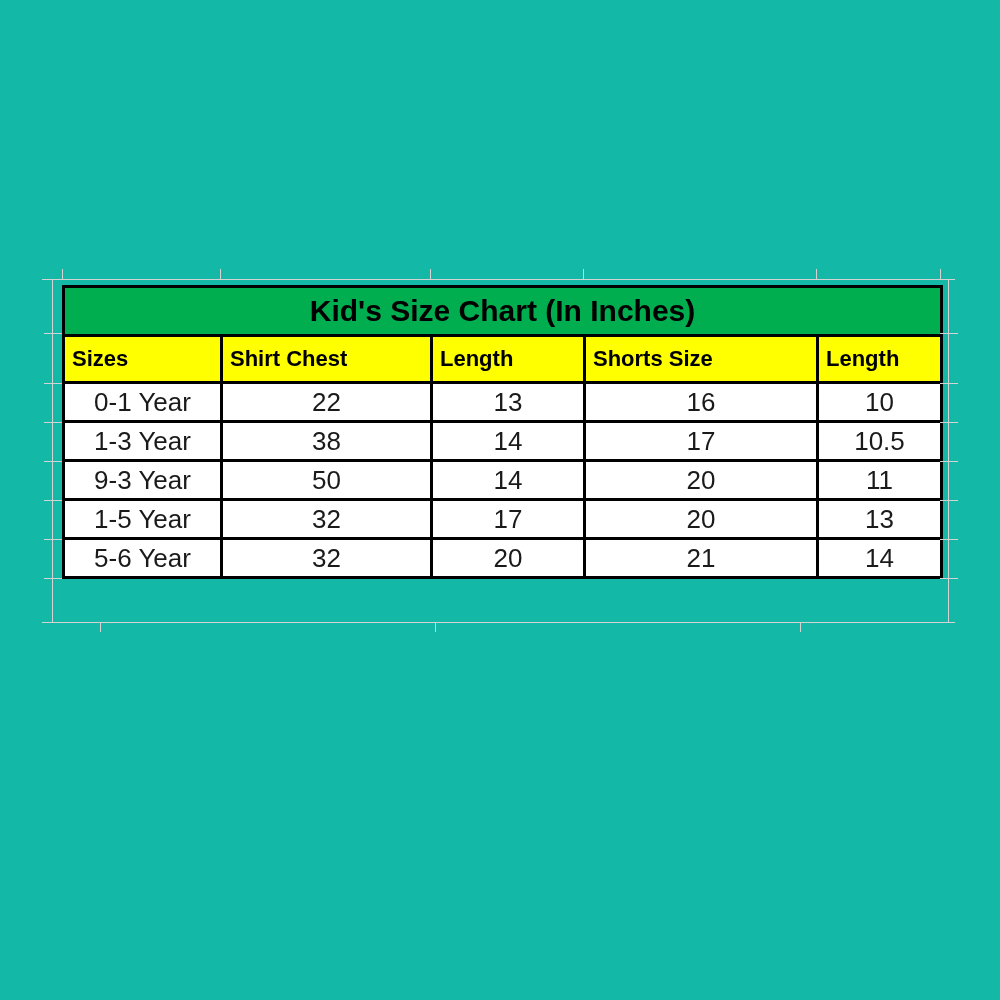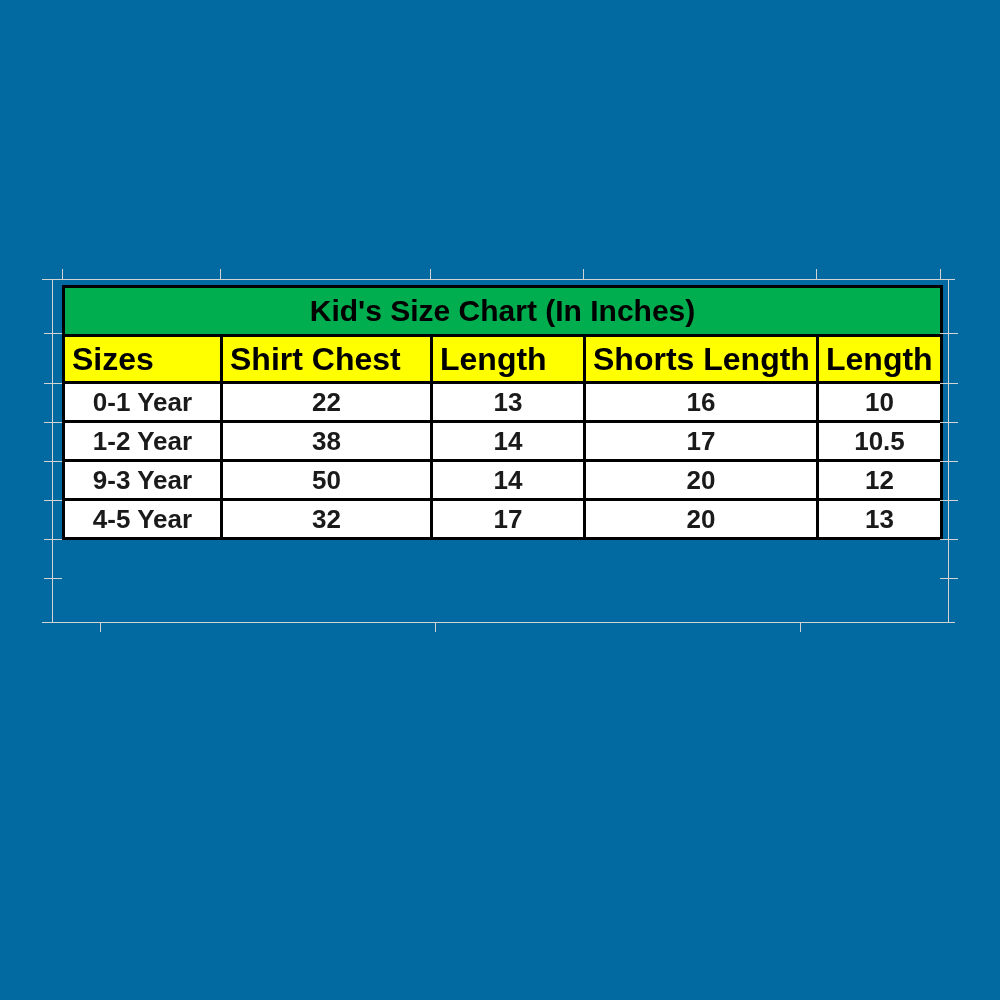--- a/index.html
+++ b/index.html
@@ -2,21 +2,21 @@
 <html><head>
 <meta charset="utf-8">
 <style>
   html, body { margin: 0; padding: 0; }
   body { background: #ffffff; font-family: "Liberation Sans", sans-serif; }
 
   .page {
     position: relative;
     width: 1000px;
     height: 1000px;
-    background: #0369a1;
+    background: #14b8a6;
     overflow: hidden;
   }
 
   table.size-chart {
     position: absolute;
     left: 62px;
     top: 285px;
     width: 878px;
     border-collapse: collapse;
     table-layout: fixed;
@@ -36,33 +36,33 @@
     font-weight: bold;
     color: #000000;
     text-align: center;
     vertical-align: middle;
     letter-spacing: 0px;
   }
 
   tr.col-headers th {
     background: #FFFF00;
     height: 44px;
-    font-size: 32px;
+    font-size: 22px;
     font-weight: bold;
     color: #000000;
     text-align: left;
     vertical-align: middle;
     padding: 0 0 0 7px;
   }
 
   tbody td {
     background: #ffffff;
     height: 36px;
     font-size: 26px;
-    font-weight: 700;
+    font-weight: 400;
     color: #1a1a1a;
     text-align: center;
     vertical-align: middle;
     padding: 0;
   }
 
   .gridline {
     position: absolute;
     background: #d3d3d3;
   }
@@ -81,52 +81,59 @@
       <col style="width:124px">
     </colgroup>
     <thead>
       <tr>
         <th colspan="5" class="chart-title">Kid's Size Chart (In Inches)</th>
       </tr>
       <tr class="col-headers">
         <th>Sizes</th>
         <th>Shirt Chest</th>
         <th>Length</th>
-        <th>Shorts Length</th>
+        <th>Shorts Size</th>
         <th>Length</th>
       </tr>
     </thead>
     <tbody>
         <tr>
           <td>0-1 Year</td>
           <td>22</td>
           <td>13</td>
           <td>16</td>
           <td>10</td>
         </tr>
         <tr>
-          <td>1-2 Year</td>
+          <td>1-3 Year</td>
           <td>38</td>
           <td>14</td>
           <td>17</td>
           <td>10.5</td>
         </tr>
         <tr>
           <td>9-3 Year</td>
           <td>50</td>
           <td>14</td>
           <td>20</td>
-          <td>12</td>
+          <td>11</td>
         </tr>
         <tr>
-          <td>4-5 Year</td>
+          <td>1-5 Year</td>
           <td>32</td>
           <td>17</td>
           <td>20</td>
           <td>13</td>
+        </tr>
+        <tr>
+          <td>5-6 Year</td>
+          <td>32</td>
+          <td>20</td>
+          <td>21</td>
+          <td>14</td>
         </tr>
       </tbody>
   </table>
 
 <div class="gridline" style="left: 42px; top: 279px; width: 913px; height: 1px;"></div>
     <div class="gridline" style="left: 42px; top: 622px; width: 913px; height: 1px;"></div>
     <div class="gridline" style="left: 52px; top: 279px; width: 1px; height: 343px;"></div>
     <div class="gridline" style="left: 948px; top: 279px; width: 1px; height: 343px;"></div>
     <div class="gridline" style="left: 44px; top: 333px; width: 18px; height: 1px;"></div>
     <div class="gridline" style="left: 940px; top: 333px; width: 18px; height: 1px;"></div>

